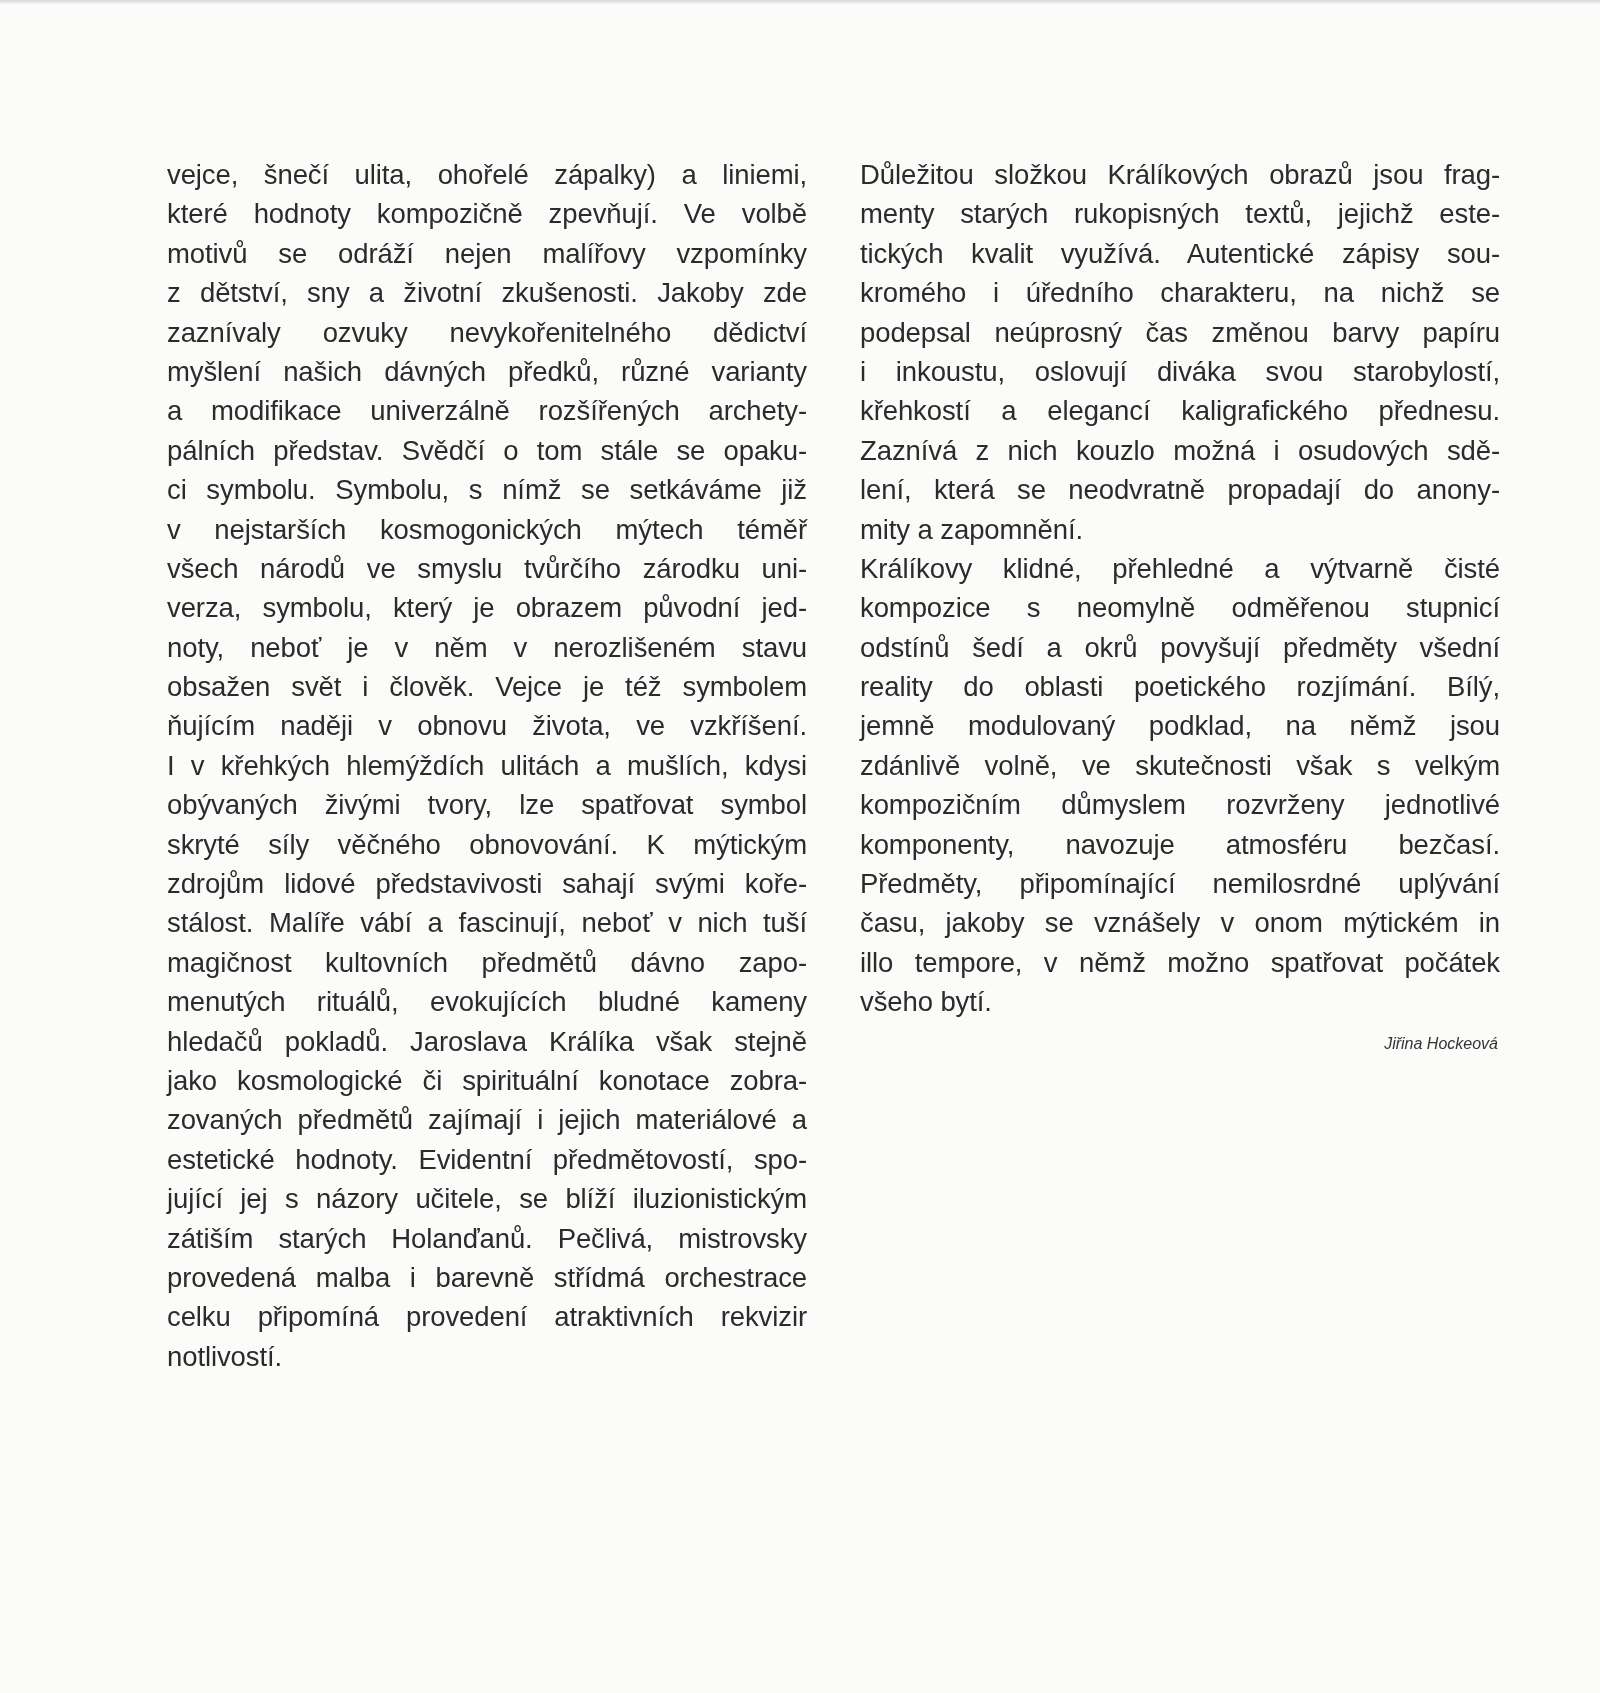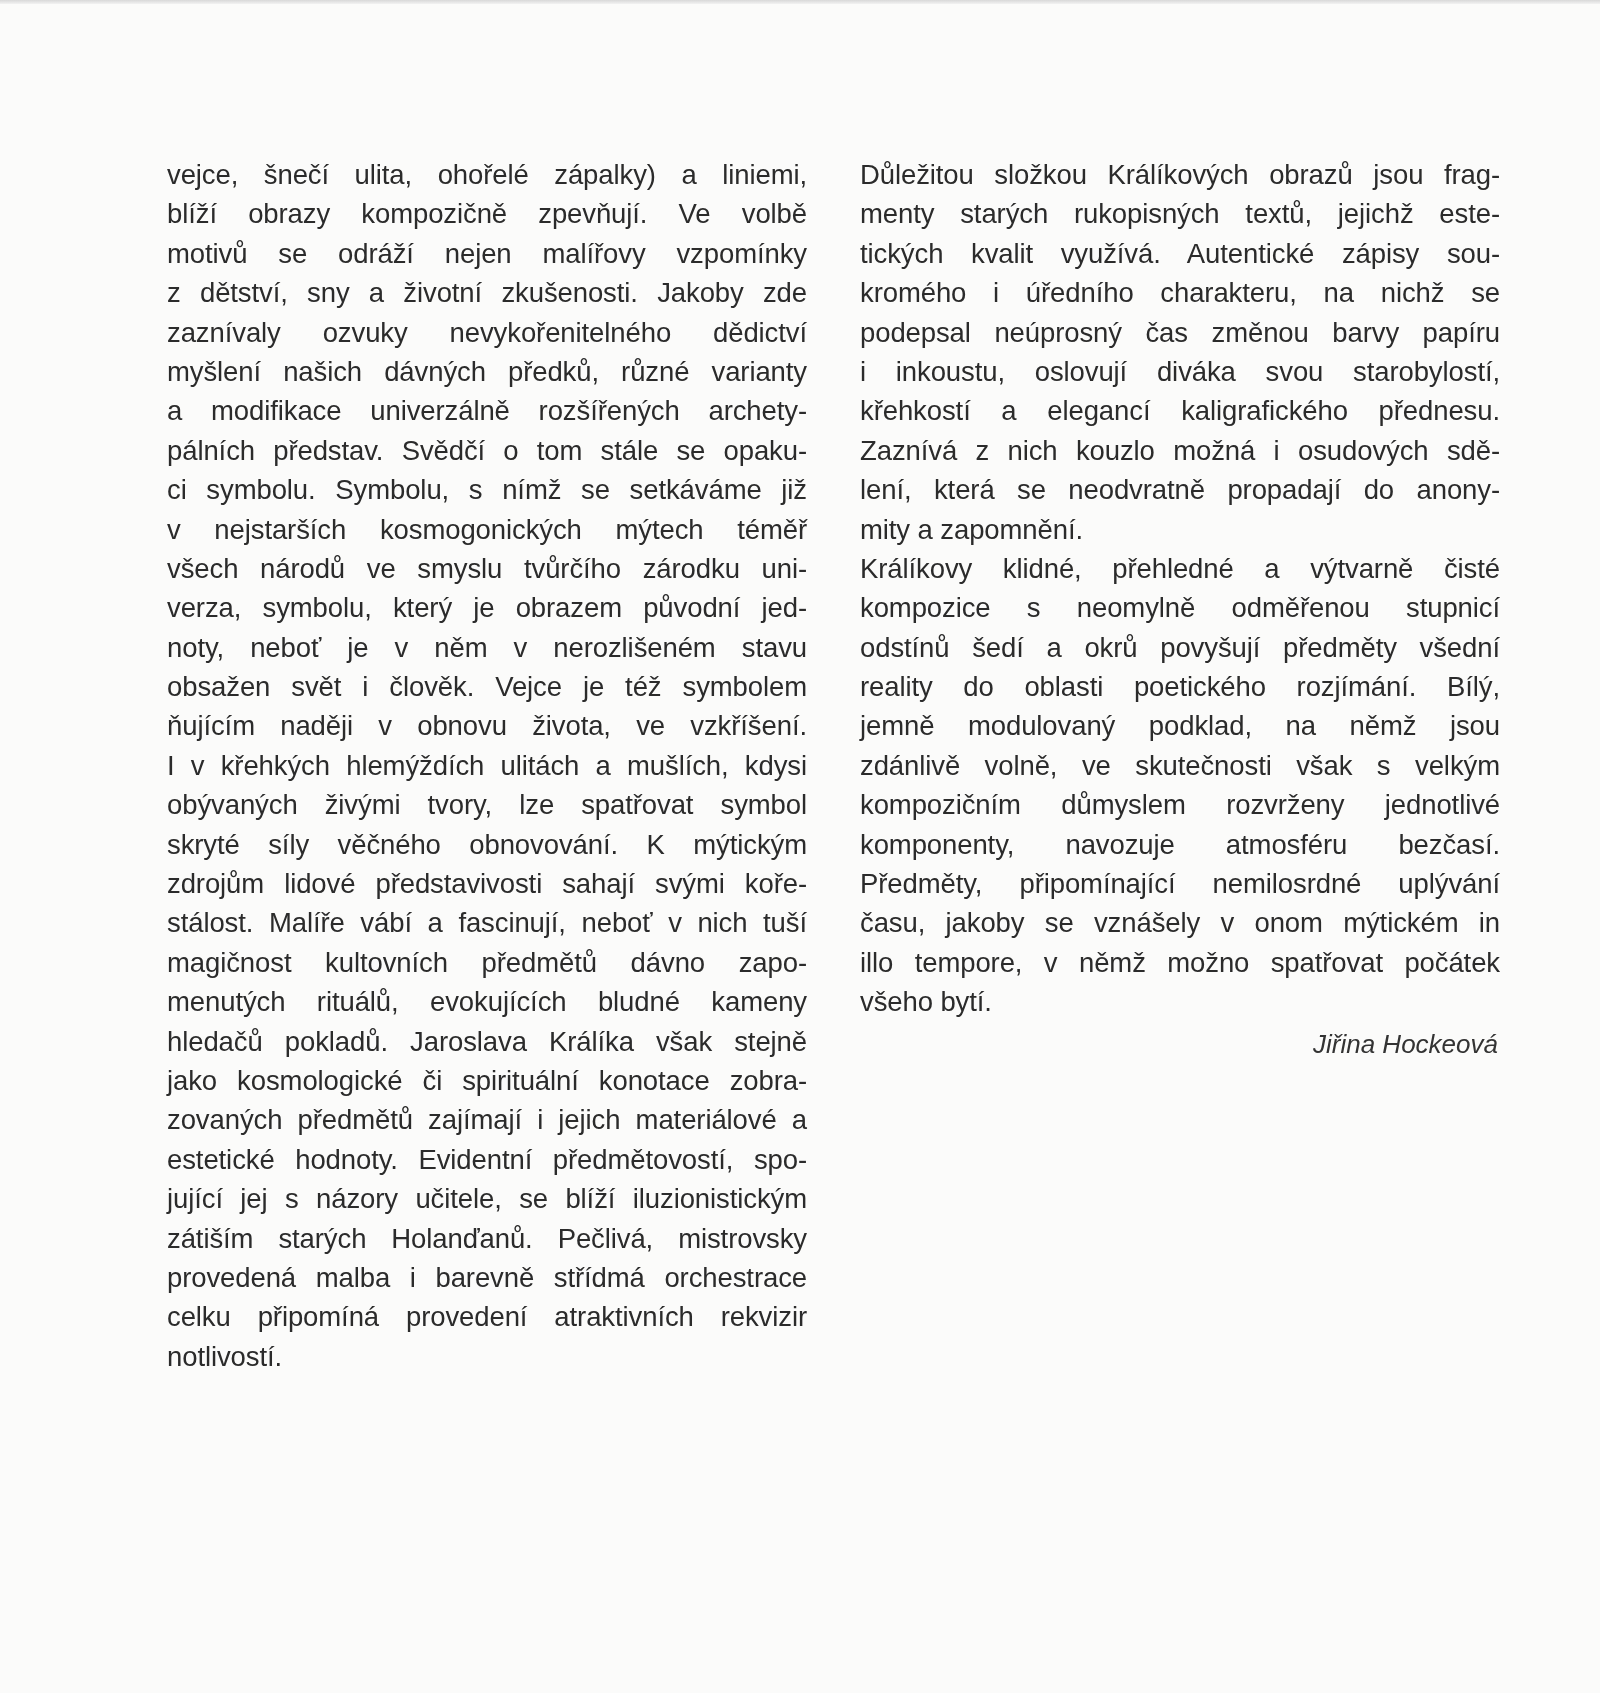--- a/index.html
+++ b/index.html
@@ -44,36 +44,36 @@
       letter-spacing: -0.1px;
       word-spacing: 0px;
     }
     .line.last {
       text-align-last: left;
     }
     .signature {
       display: block;
       text-align: right;
       font-style: italic;
-      font-size: 26px;
+      font-size: 16px;
       line-height: 32px;
       margin-top: 6px;
       padding-right: 2px;
       color: #333;
     }
   </style>
 </head>
 <body>
 
 <div class="top-edge"></div>
 
 <div class="page">
   <div class="column col-left" id="col-left">
       <span class="line">vejce, šnečí ulita, ohořelé zápalky) a liniemi,</span>
-      <span class="line">blíží obrazy kompozičně zpevňují. Ve volbě</span>
+      <span class="line">které hodnoty kompozičně zpevňují. Ve volbě</span>
       <span class="line">motivů se odráží nejen malířovy vzpomínky</span>
       <span class="line">z dětství, sny a životní zkušenosti. Jakoby zde</span>
       <span class="line">zaznívaly ozvuky nevykořenitelného dědictví</span>
       <span class="line">myšlení našich dávných předků, různé varianty</span>
       <span class="line">a modifikace univerzálně rozšířených archety-</span>
       <span class="line">pálních představ. Svědčí o tom stále se opaku-</span>
       <span class="line">ci symbolu. Symbolu, s nímž se setkáváme již</span>
       <span class="line">v nejstarších kosmogonických mýtech téměř</span>
       <span class="line">všech národů ve smyslu tvůrčího zárodku uni-</span>
       <span class="line">verza, symbolu, který je obrazem původní jed-</span>

